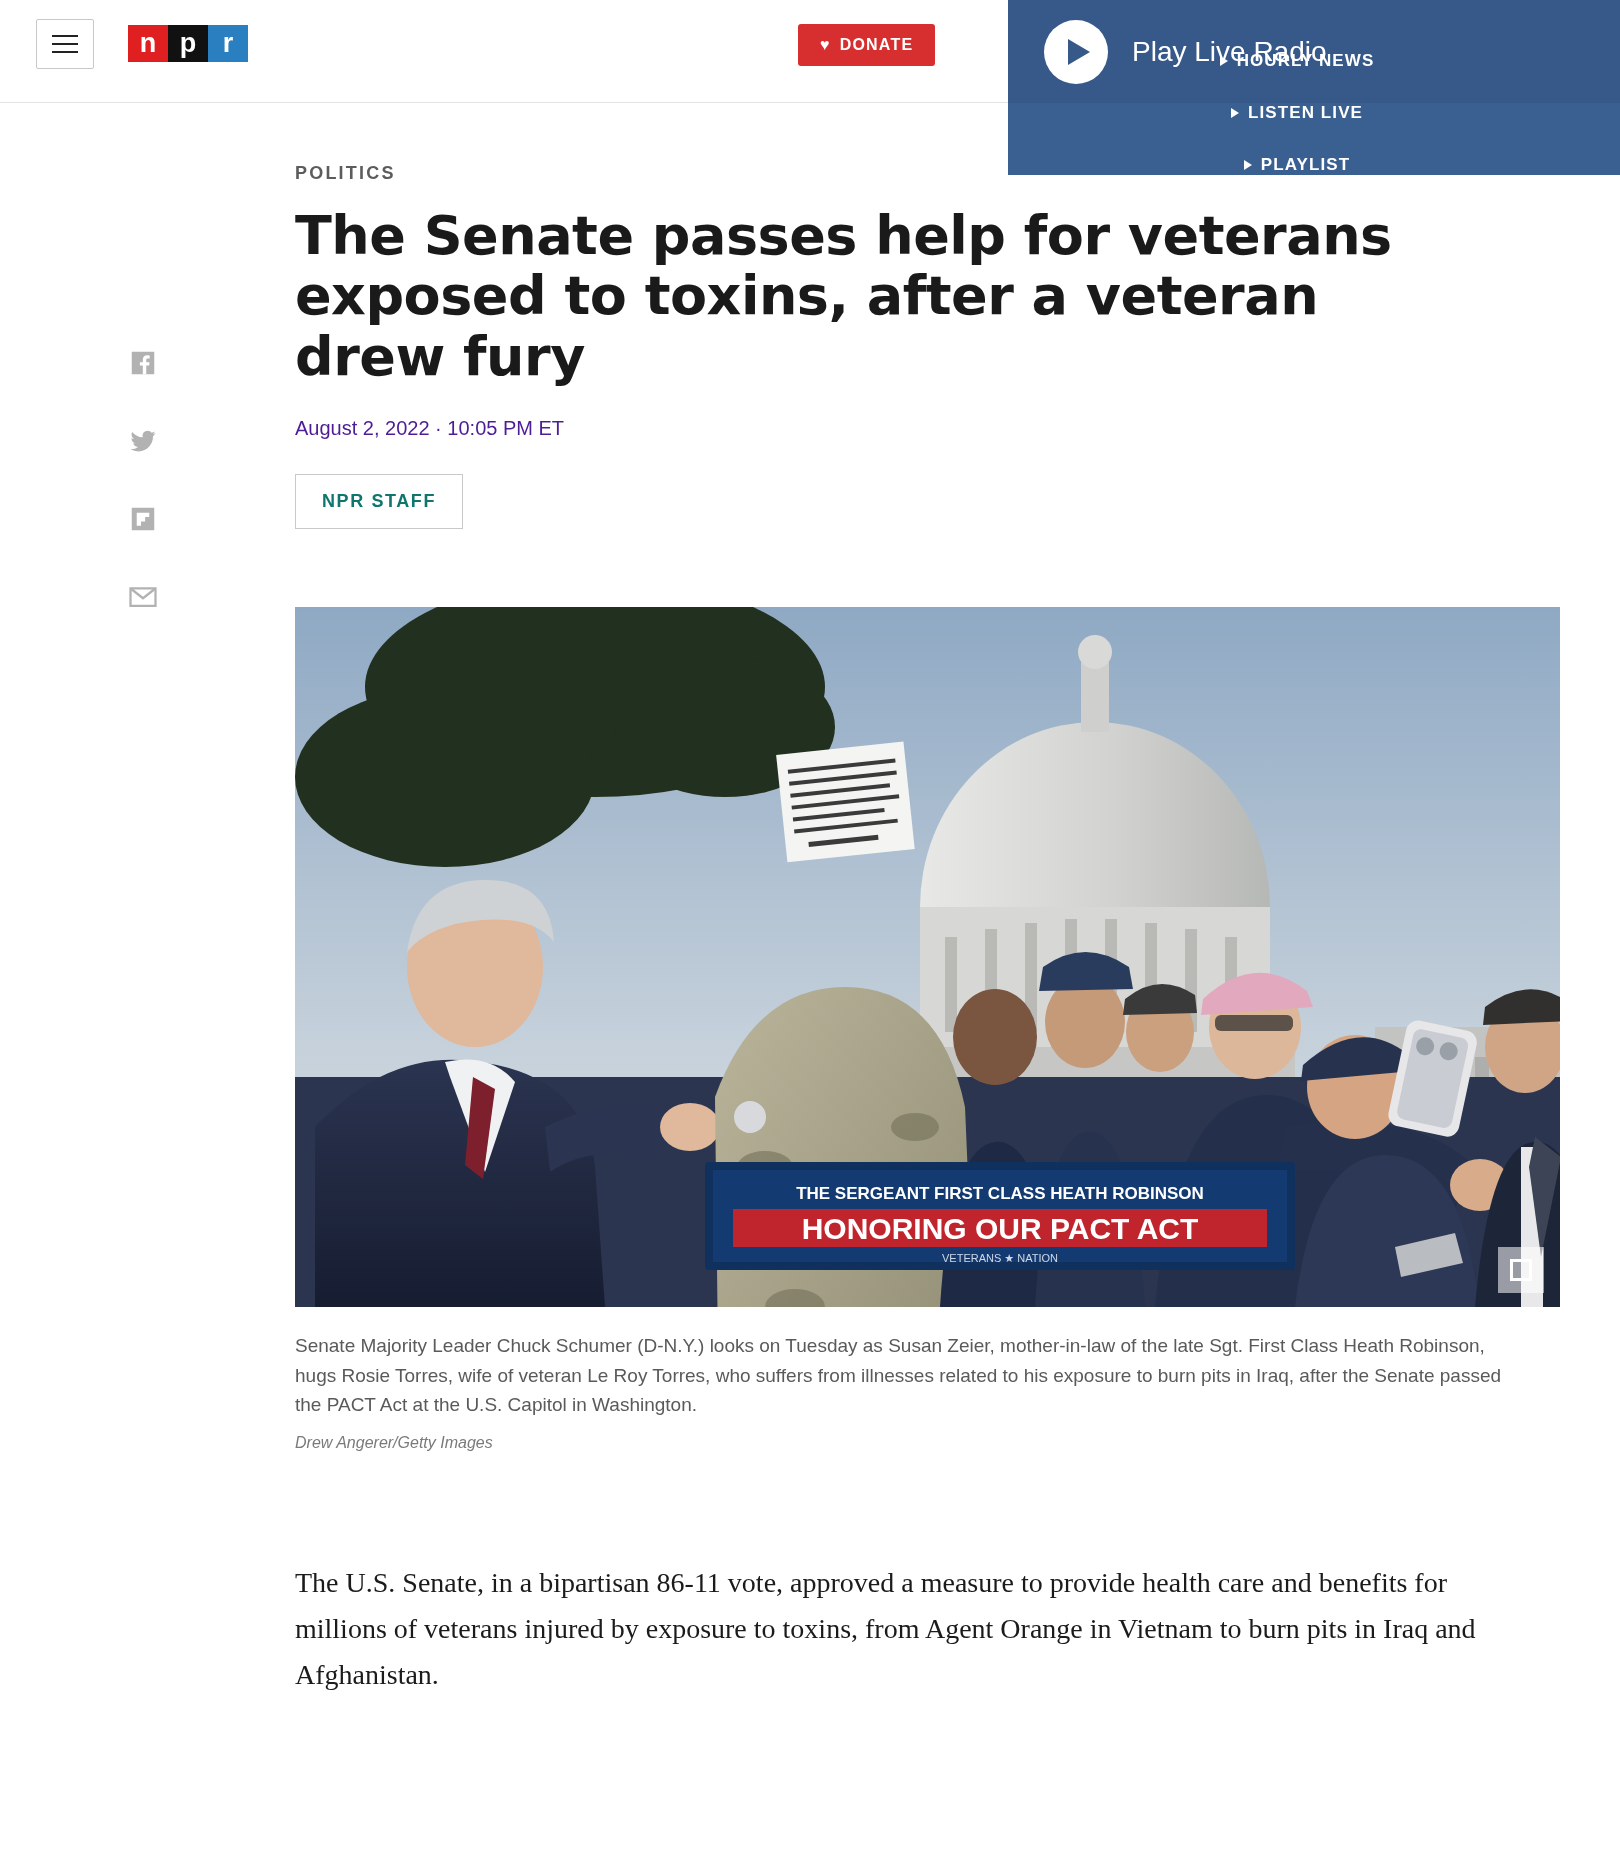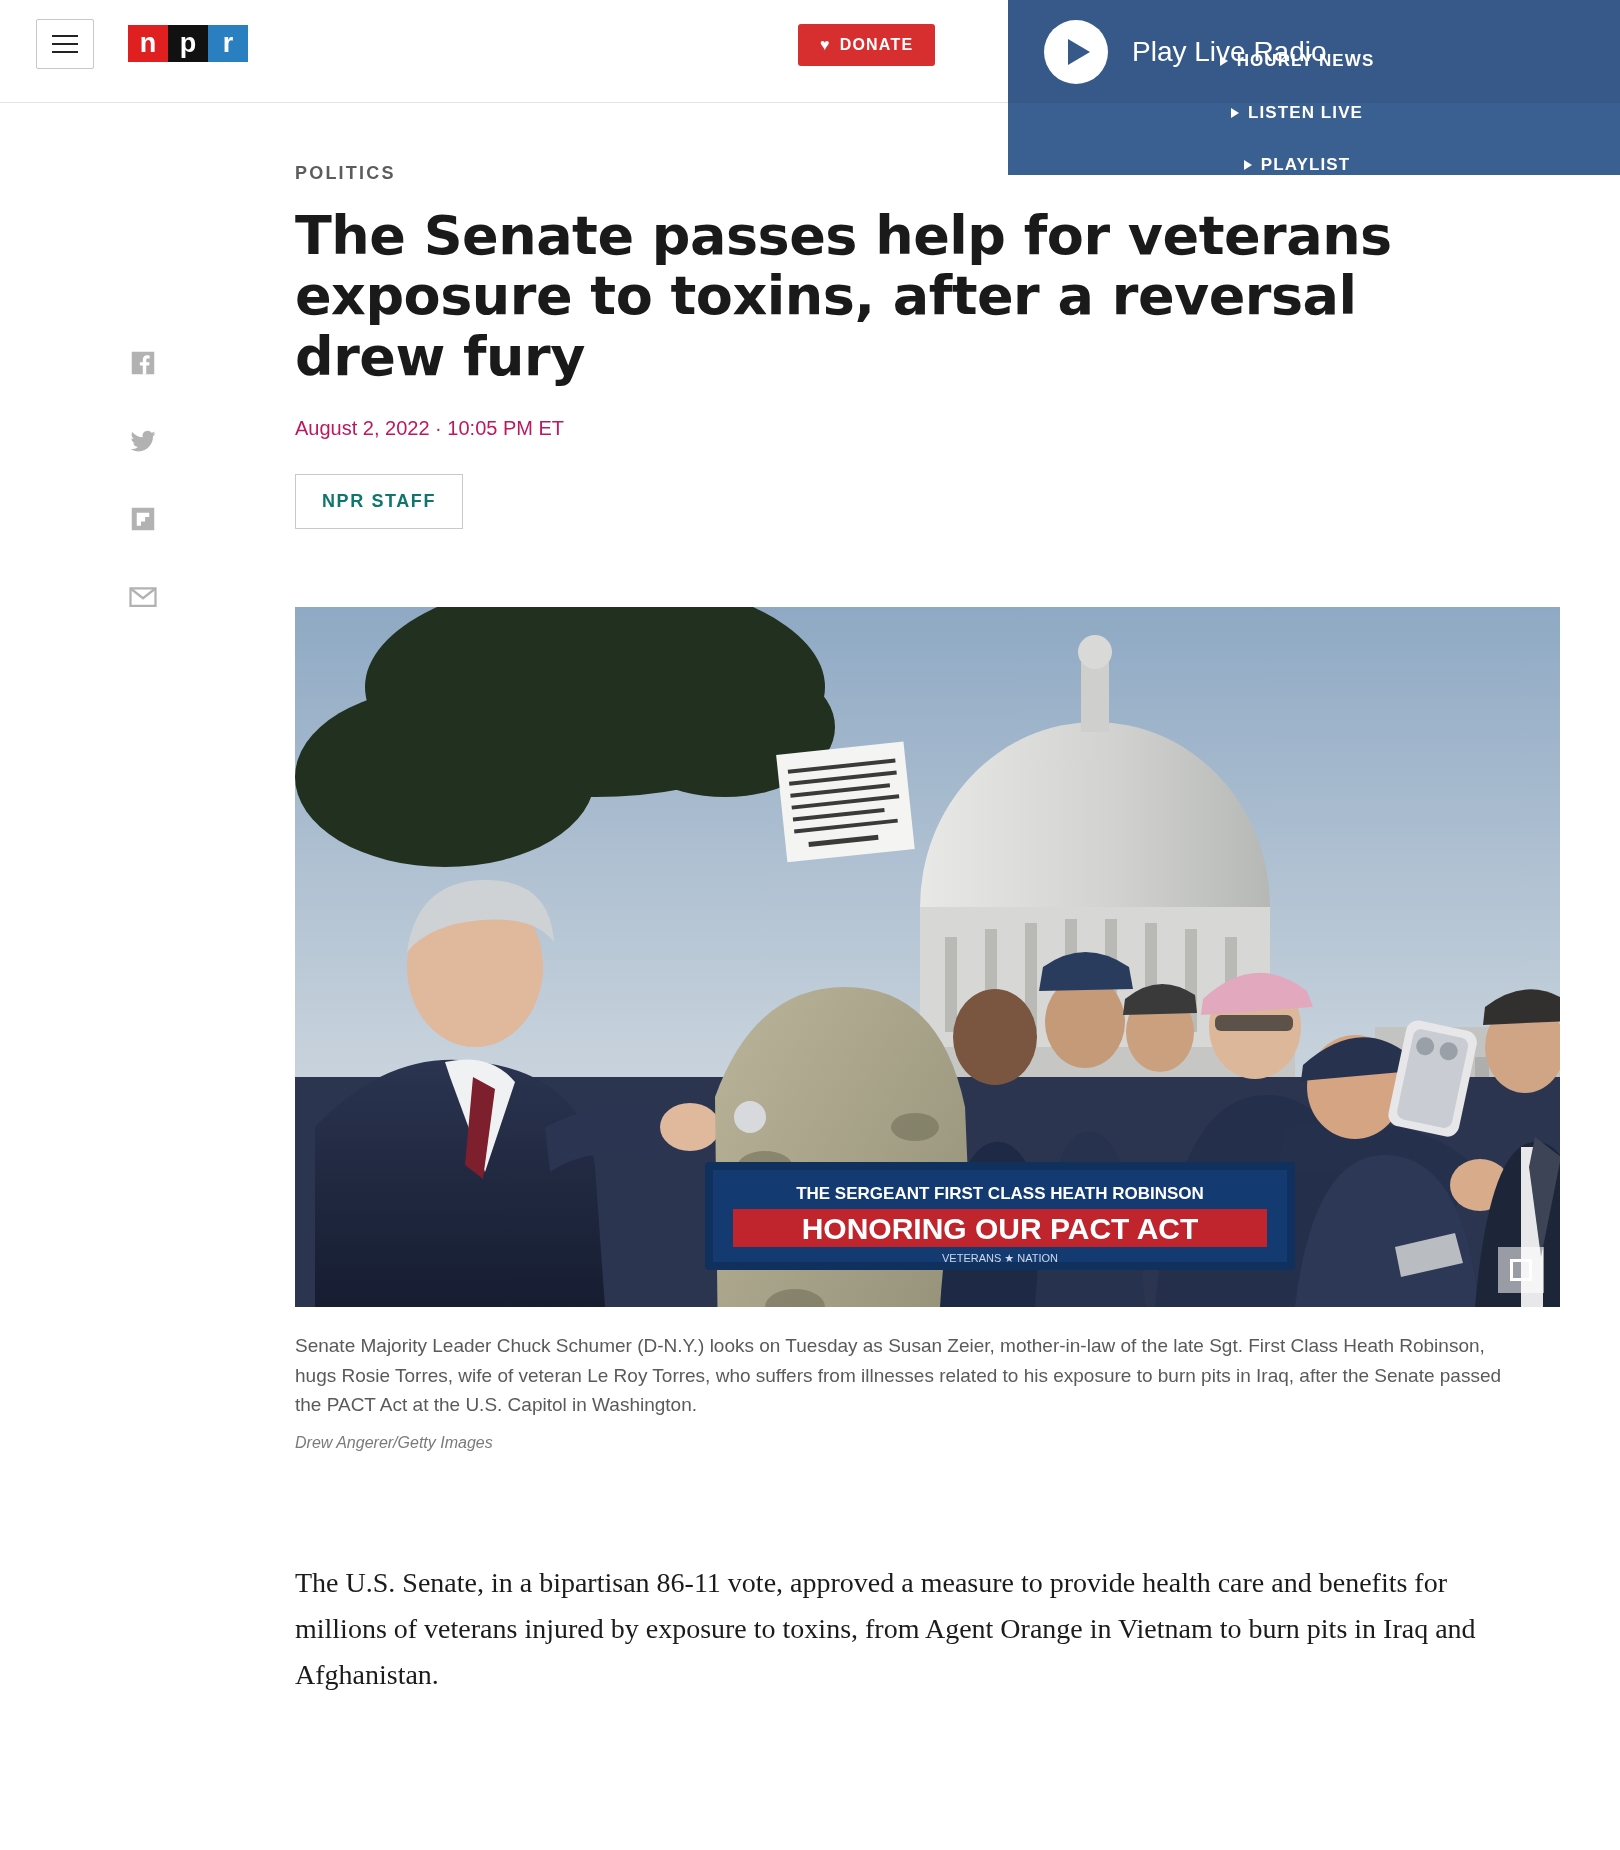--- a/index.html
+++ b/index.html
@@ -197,21 +197,21 @@
     font-size: 54px;
     line-height: 1.12;
     font-weight: bold;
     letter-spacing: -0.5px;
     margin: 0 0 30px 0;
     color: #1a1a1a;
     max-width: 1160px;
   }
   .date {
     font-size: 20px;
-    color: #be185d;
+    color: #4c1d95;
     margin: 0 0 34px 0;
   }
   .byline-box {
     display: inline-block;
     border: 1px solid #c9c9c9;
     padding: 16px 26px;
     font-size: 18px;
     letter-spacing: 1.6px;
     font-weight: bold;
     color: #0f766e;
@@ -338,21 +338,21 @@
       <path d="M7 7h10v3.4h-3.3V14H10.4v3.4H7z" fill="#ffffff"></path>
     </svg>
     <svg class="sicon" viewBox="0 0 24 24">
       <path d="M2 5h20v14H2z" fill="none" stroke="#b2b2b2" stroke-width="1.8"></path>
       <path d="M2.6 5.6 12 13l9.4-7.4" fill="none" stroke="#b2b2b2" stroke-width="1.8"></path>
     </svg>
   </div>
 
   <div class="article">
     <div class="kicker">POLITICS</div>
-    <h1 class="title">The Senate passes help for veterans exposure to toxins, after a reversal drew fury</h1>
+    <h1 class="title">The Senate passes help for veterans exposed to toxins, after a veteran drew fury</h1>
     <div class="date">August 2, 2022 · 10:05 PM ET</div>
     <div class="byline-box">NPR STAFF</div>
 
     <figure class="lede">
       <div class="photo">
         <svg width="1265" height="700" viewBox="0 0 1265 700">
           <defs>
             <linearGradient id="sky" x1="0" y1="0" x2="0" y2="1">
               <stop offset="0%" stop-color="#8fa9c4"></stop>
               <stop offset="60%" stop-color="#c3cfda"></stop>

